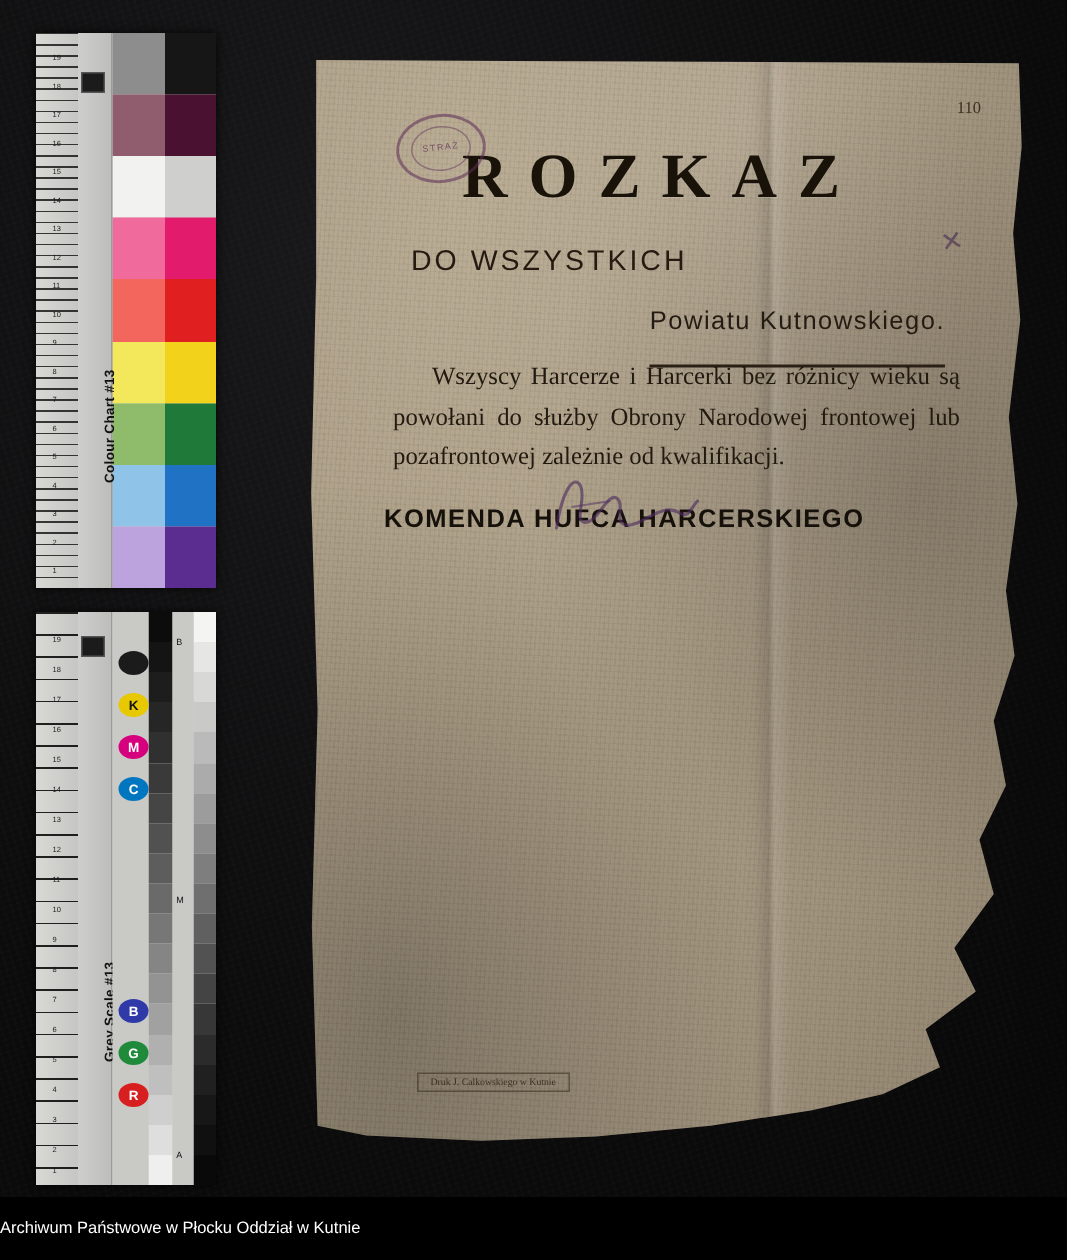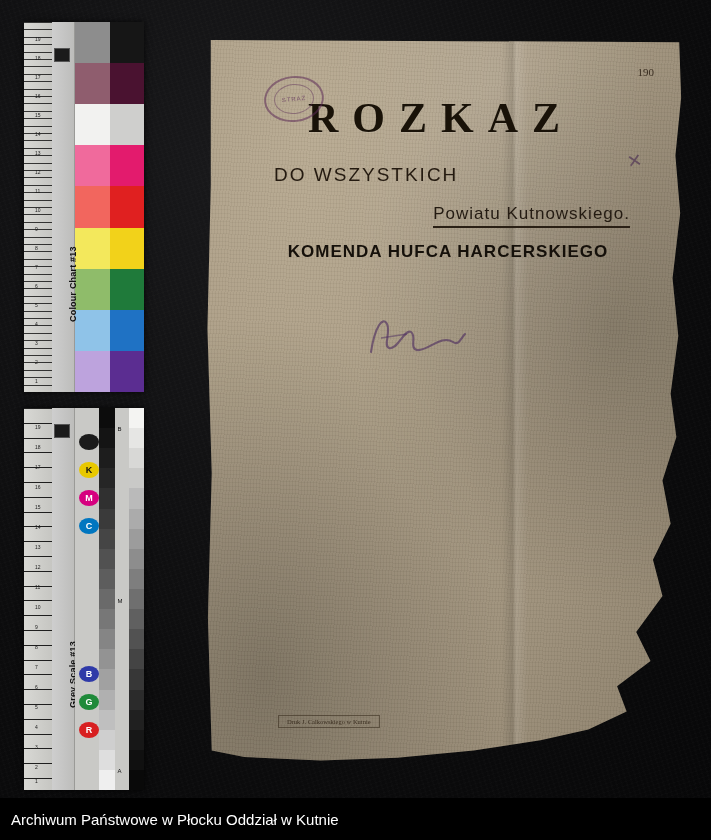--- a/index.html
+++ b/index.html
@@ -265,21 +265,21 @@
   }
   #district {
     margin: 18px 0 0 0;
     text-align: right;
     padding-right: 14px;
   }
   #district span {
     font-size: 17px;
     letter-spacing: 1px;
     border-bottom: 2px solid #2a2015;
-    padding-bottom: 3px;
+    padding-bottom: 20px;
     font-family: "Liberation Sans", sans-serif;
   }
   #signature-scribble {
     position: absolute;
     left: 155px;
     top: 268px;
     width: 110px;
     height: 50px;
     pointer-events: none;
   }
@@ -287,21 +287,21 @@
     font-family: "Liberation Serif", serif;
     font-size: 16.5px;
     line-height: 1.62;
     text-indent: 26px;
     margin: 14px 4px 0 6px;
     color: #221a10;
     text-align: justify;
   }
   #footer-org {
     margin: 18px 0 0 0;
-    text-align: center;
+    text-align: left;
     padding-right: 4px;
     font-size: 17px;
     font-weight: bold;
     letter-spacing: 1px;
     color: #15100a;
     font-family: "Liberation Sans", sans-serif;
   }
   #printer {
     position: absolute;
     left: 72px;
@@ -328,22 +328,22 @@
     bottom: 0;
     width: 711px;
     height: 42px;
     background: #000;
     display: flex;
     align-items: center;
     z-index: 5;
   }
   #caption-text {
     color: #fff;
-    font-size: 15px;
-    padding-left: 11px;
+    font-size: 11px;
+    padding-left: 0;
     font-family: "Liberation Sans", sans-serif;
   }
 </style>
 </head>
 <body>
 
 <div id="viewer">
   <div id="backdrop"></div>
 
   <div class="target" id="colour-target">
@@ -504,34 +504,35 @@
     <div class="mini-chip" style="left:30px; top:16px;"></div>
   </div>
 
   <div id="document-area">
     <div id="paper">
       <div id="paper-grain"></div>
       <div id="crease"></div>
 
       <div class="doc-content">
         <div id="stamp">STRAŻ</div>
-        <div id="folio">190</div>
+        <div id="folio">110</div>
         <div id="xmark">✕</div>
 
         <div id="title">ROZKAZ</div>
         <div id="subtitle1">DO WSZYSTKICH</div>
         <div id="district">
           <span>Powiatu Kutnowskiego.</span>
         </div>
 
         <svg id="signature-scribble" viewBox="0 0 110 50">
           <path d="M10 44 C14 18, 22 8, 26 16 C30 24, 22 38, 28 40 C36 43, 44 20, 50 24 C56 28, 48 40, 56 42 C66 44, 80 26, 92 34 C98 38, 100 30, 104 26" fill="none" stroke="rgba(76,44,96,.62)" stroke-width="2.1" stroke-linecap="round"></path>
           <path d="M20 30 L46 26" fill="none" stroke="rgba(76,44,96,.5)" stroke-width="1.4"></path>
         </svg>
 
+        <p class="para">Wszyscy Harcerze i Harcerki bez różnicy wieku są powołani do służby Obrony Narodowej frontowej lub pozafrontowej zależnie od kwalifikacji.</p>
 
         <div id="footer-org">KOMENDA HUFCA HARCERSKIEGO</div>
         <div id="printer">Druk J. Calkowskiego w Kutnie</div>
       </div>
     </div>
   </div>
 
   <div id="caption-bar">
     <div id="caption-text">Archiwum Państwowe w Płocku Oddział w Kutnie</div>
   </div>

